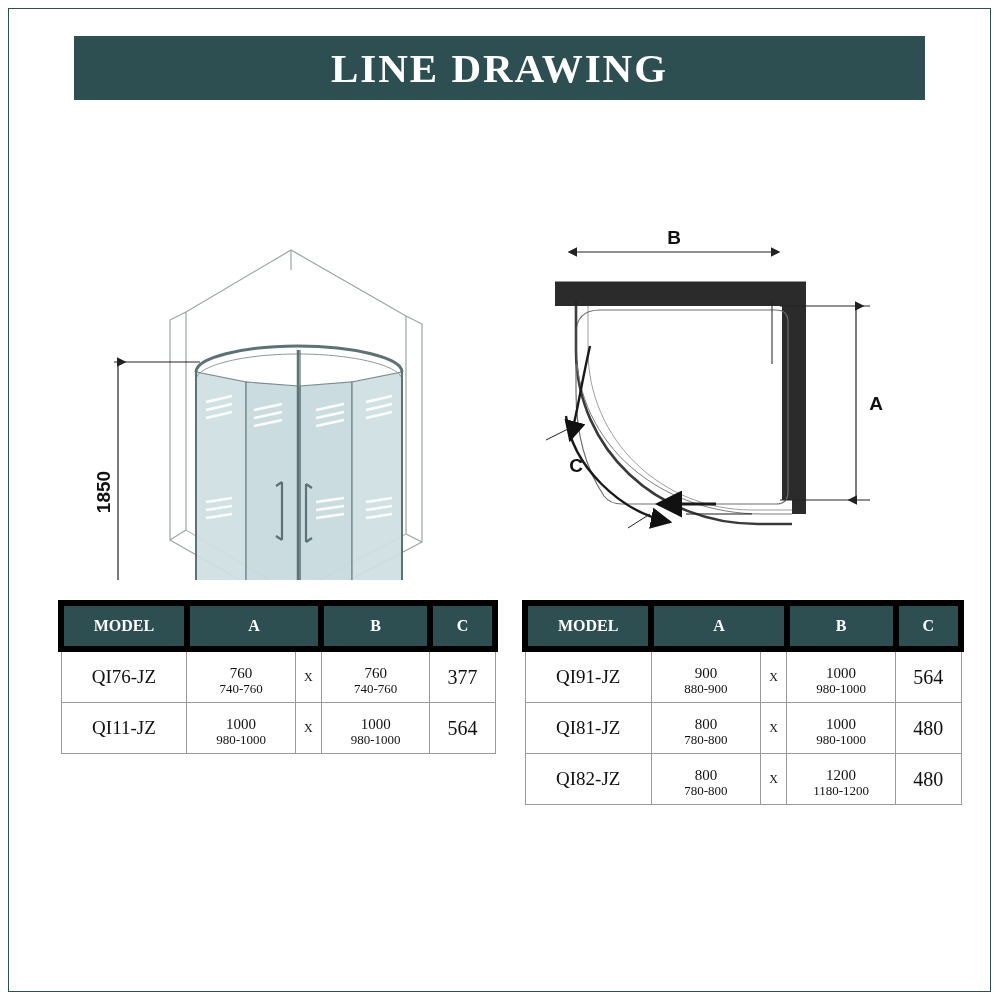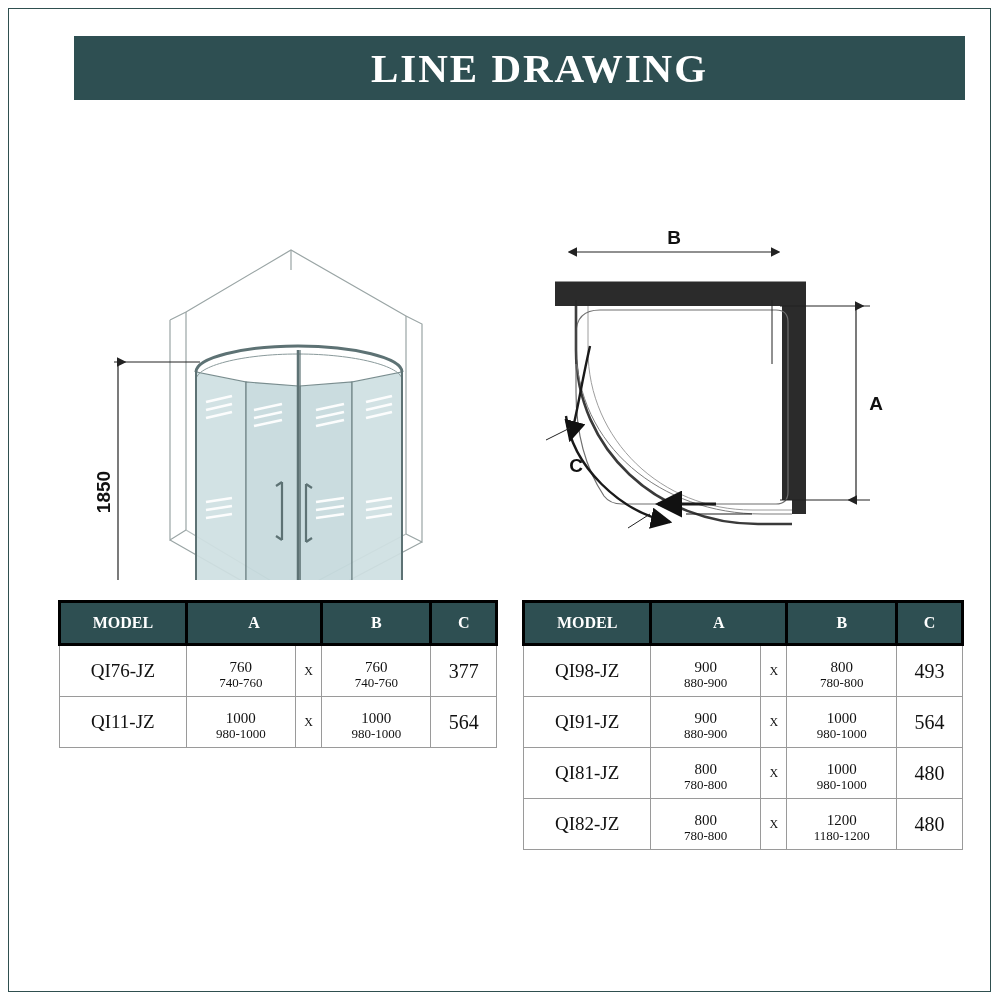--- a/index.html
+++ b/index.html
@@ -32,21 +32,20 @@
   .title-bar {
     position: absolute;
     left: 74px;
     top: 36px;
     width: 851px;
     height: 64px;
     background: #2e4f52;
     display: flex;
     align-items: center;
     justify-content: center;
-    padding-left: 40px;
   }
   .title-text {
     color: #ffffff;
     font-size: 41px;
     font-weight: bold;
     letter-spacing: 2px;
     font-family: "Liberation Serif", serif;
   }
 
   
@@ -72,21 +71,21 @@
     font-family: "Liberation Serif", serif;
   }
   table.spec.left  { left: 58px;  top: 0; width: 440px; }
   table.spec.right { left: 522px; top: 0; width: 442px; }
 
   table.spec th {
     background: #2e4f52;
     color: #ffffff;
     font-size: 16px;
     font-weight: bold;
-    border: 3px solid #000000;
+    border: 6px solid #000000;
     height: 36px;
     padding: 2px 6px;
     text-align: center;
   }
   table.spec td {
     border: 1px solid #9a9a9a;
     height: 48px;
     text-align: center;
     vertical-align: middle;
     color: #111111;
@@ -321,66 +320,53 @@
       <thead>
         <tr>
           <th class="h-model">MODEL</th>
           <th class="h-a" colspan="2">A</th>
           <th class="h-b">B</th>
           <th class="h-c">C</th>
         </tr>
       </thead>
       <tbody>
         <tr>
-          <td class="model">QI98-JZ</td>
+          <td class="model">QI91-JZ</td>
           <td class="dim">
             <span class="dim-main">900</span>
             <span class="dim-range">880-900</span>
           </td>
           <td class="times">X</td>
           <td class="dim">
+            <span class="dim-main">1000</span>
+            <span class="dim-range">980-1000</span>
+          </td>
+          <td class="cval">564</td>
+        </tr>
+        <tr>
+          <td class="model">QI81-JZ</td>
+          <td class="dim">
             <span class="dim-main">800</span>
             <span class="dim-range">780-800</span>
           </td>
-          <td class="cval">493</td>
-        </tr>
-        <tr>
-          <td class="model">QI91-JZ</td>
-          <td class="dim">
-            <span class="dim-main">900</span>
-            <span class="dim-range">880-900</span>
-          </td>
           <td class="times">X</td>
           <td class="dim">
             <span class="dim-main">1000</span>
             <span class="dim-range">980-1000</span>
           </td>
-          <td class="cval">564</td>
-        </tr>
-        <tr>
-          <td class="model">QI81-JZ</td>
+          <td class="cval">480</td>
+        </tr>
+        <tr>
+          <td class="model">QI82-JZ</td>
           <td class="dim">
             <span class="dim-main">800</span>
             <span class="dim-range">780-800</span>
           </td>
           <td class="times">X</td>
           <td class="dim">
-            <span class="dim-main">1000</span>
-            <span class="dim-range">980-1000</span>
-          </td>
-          <td class="cval">480</td>
-        </tr>
-        <tr>
-          <td class="model">QI82-JZ</td>
-          <td class="dim">
-            <span class="dim-main">800</span>
-            <span class="dim-range">780-800</span>
-          </td>
-          <td class="times">X</td>
-          <td class="dim">
             <span class="dim-main">1200</span>
             <span class="dim-range">1180-1200</span>
           </td>
           <td class="cval">480</td>
         </tr>
       </tbody>
     </table>
 
   </div>
 </div>

